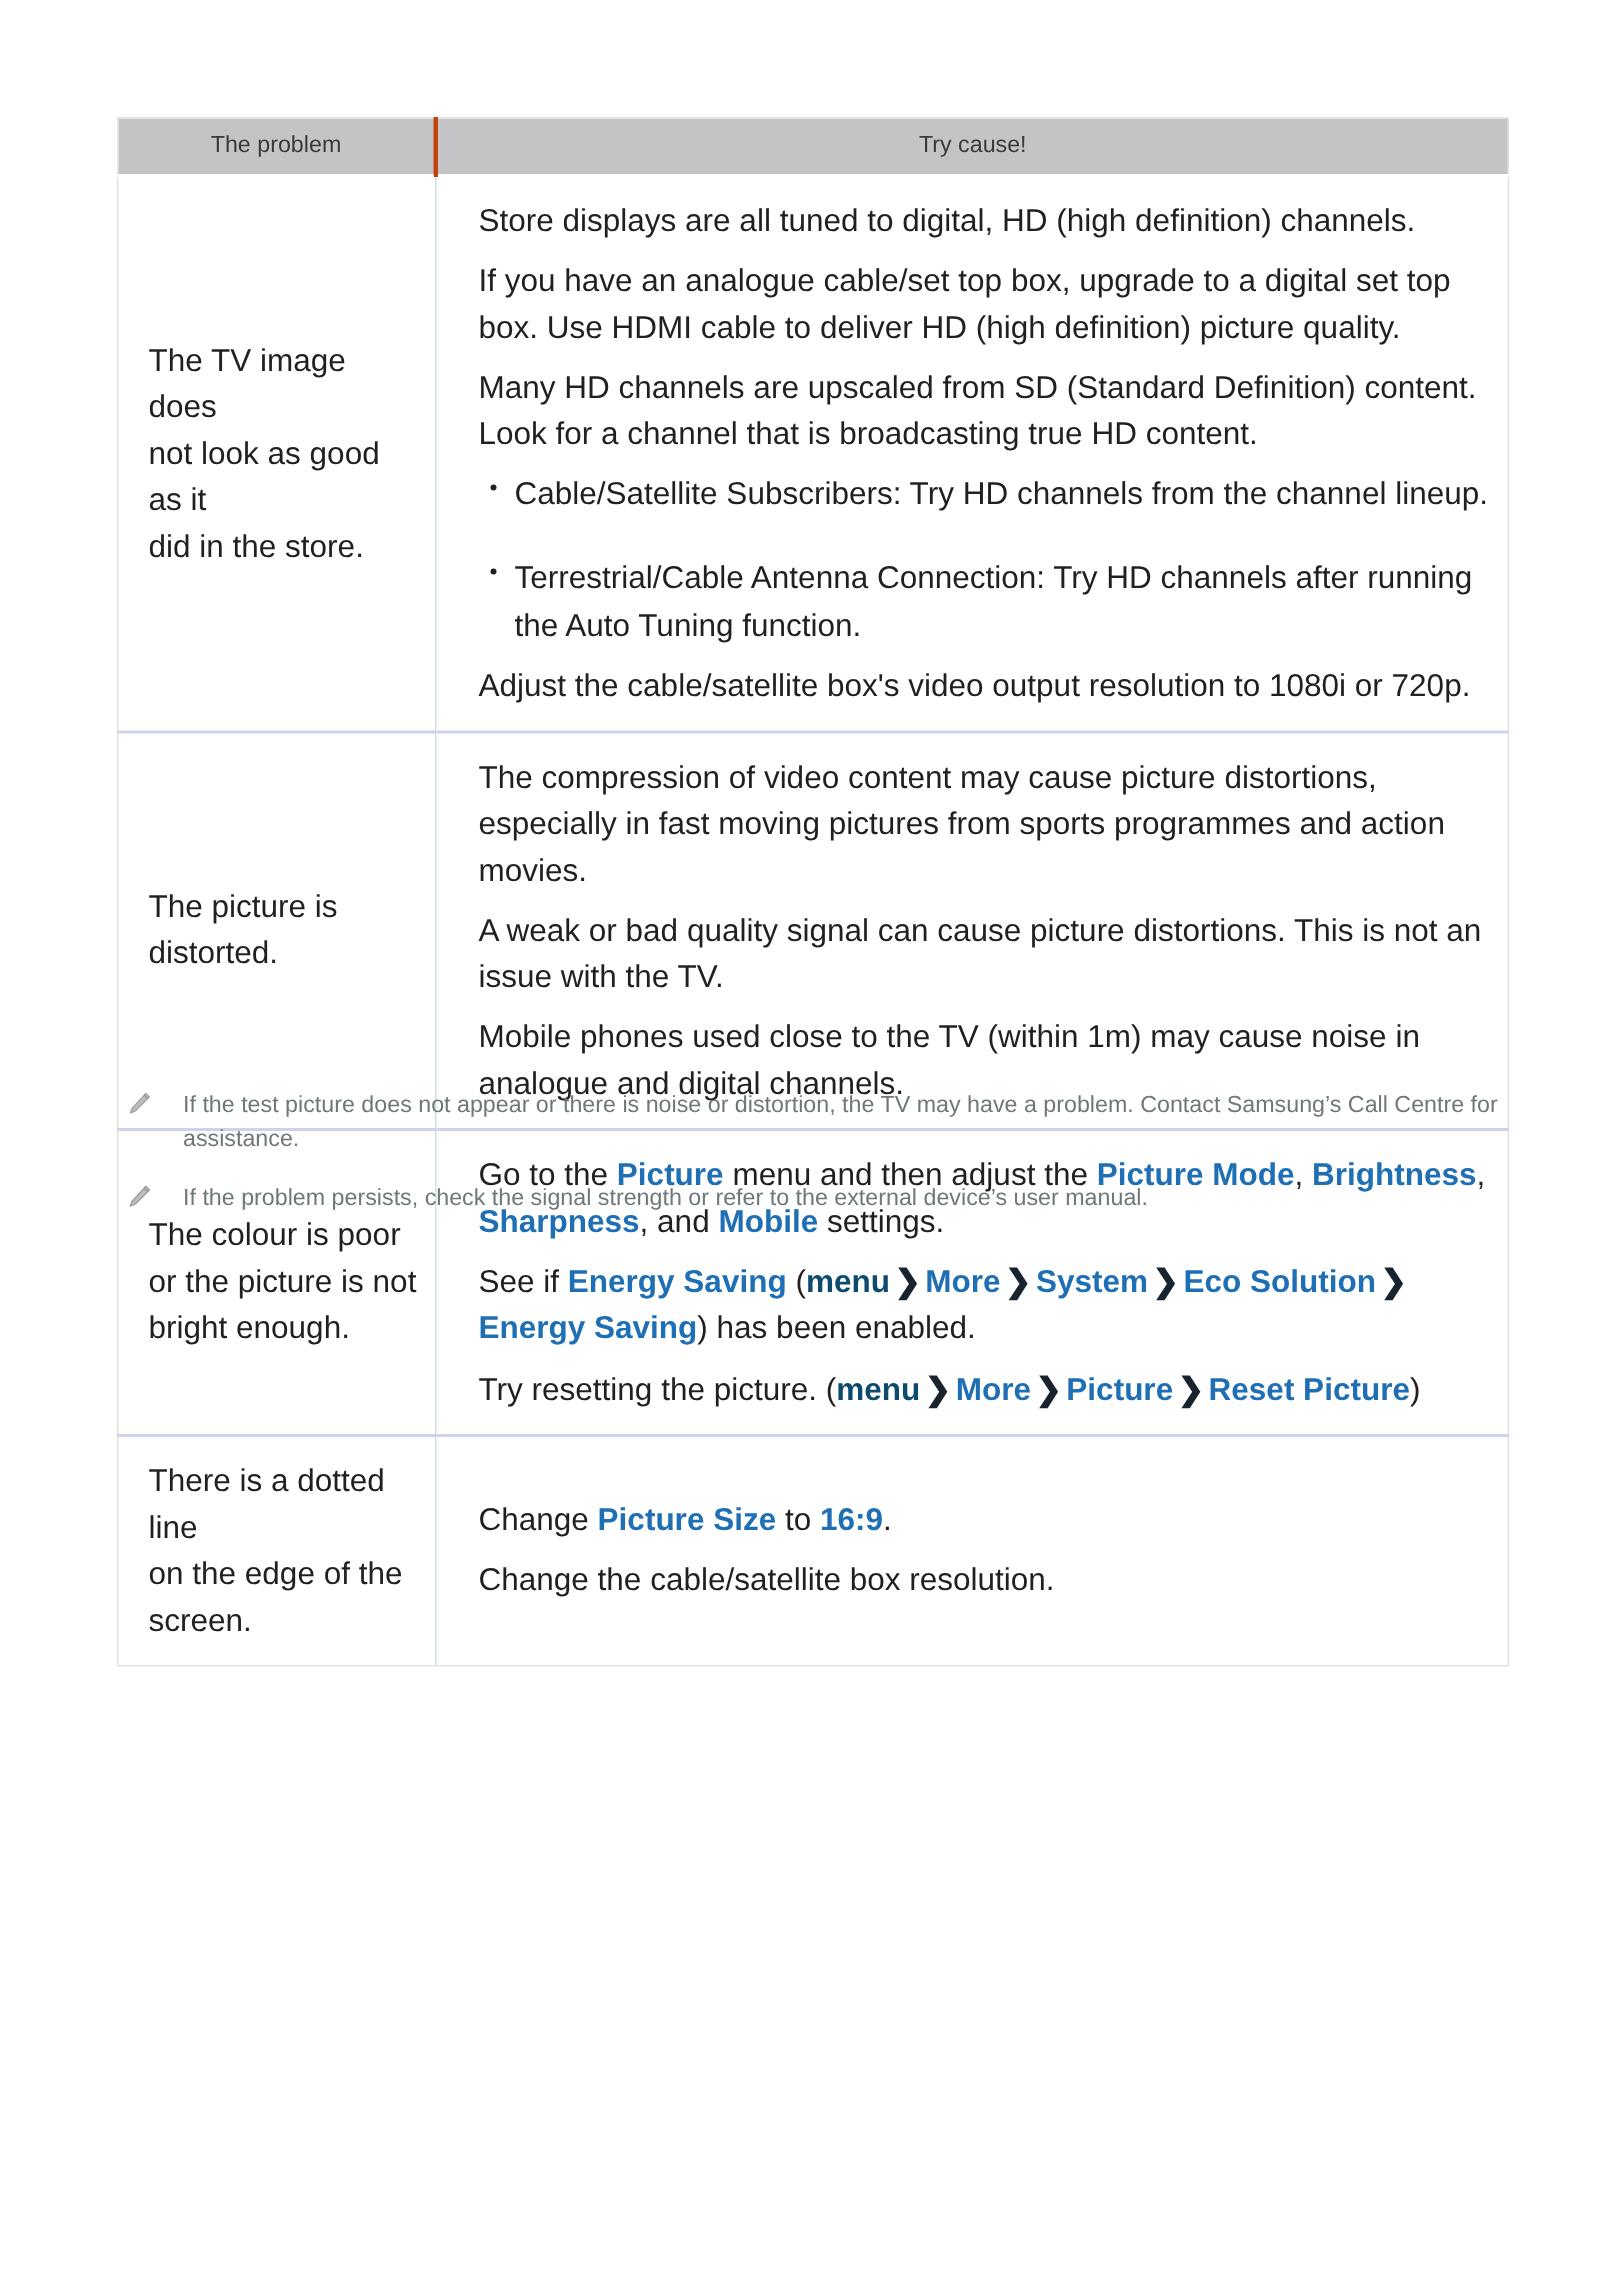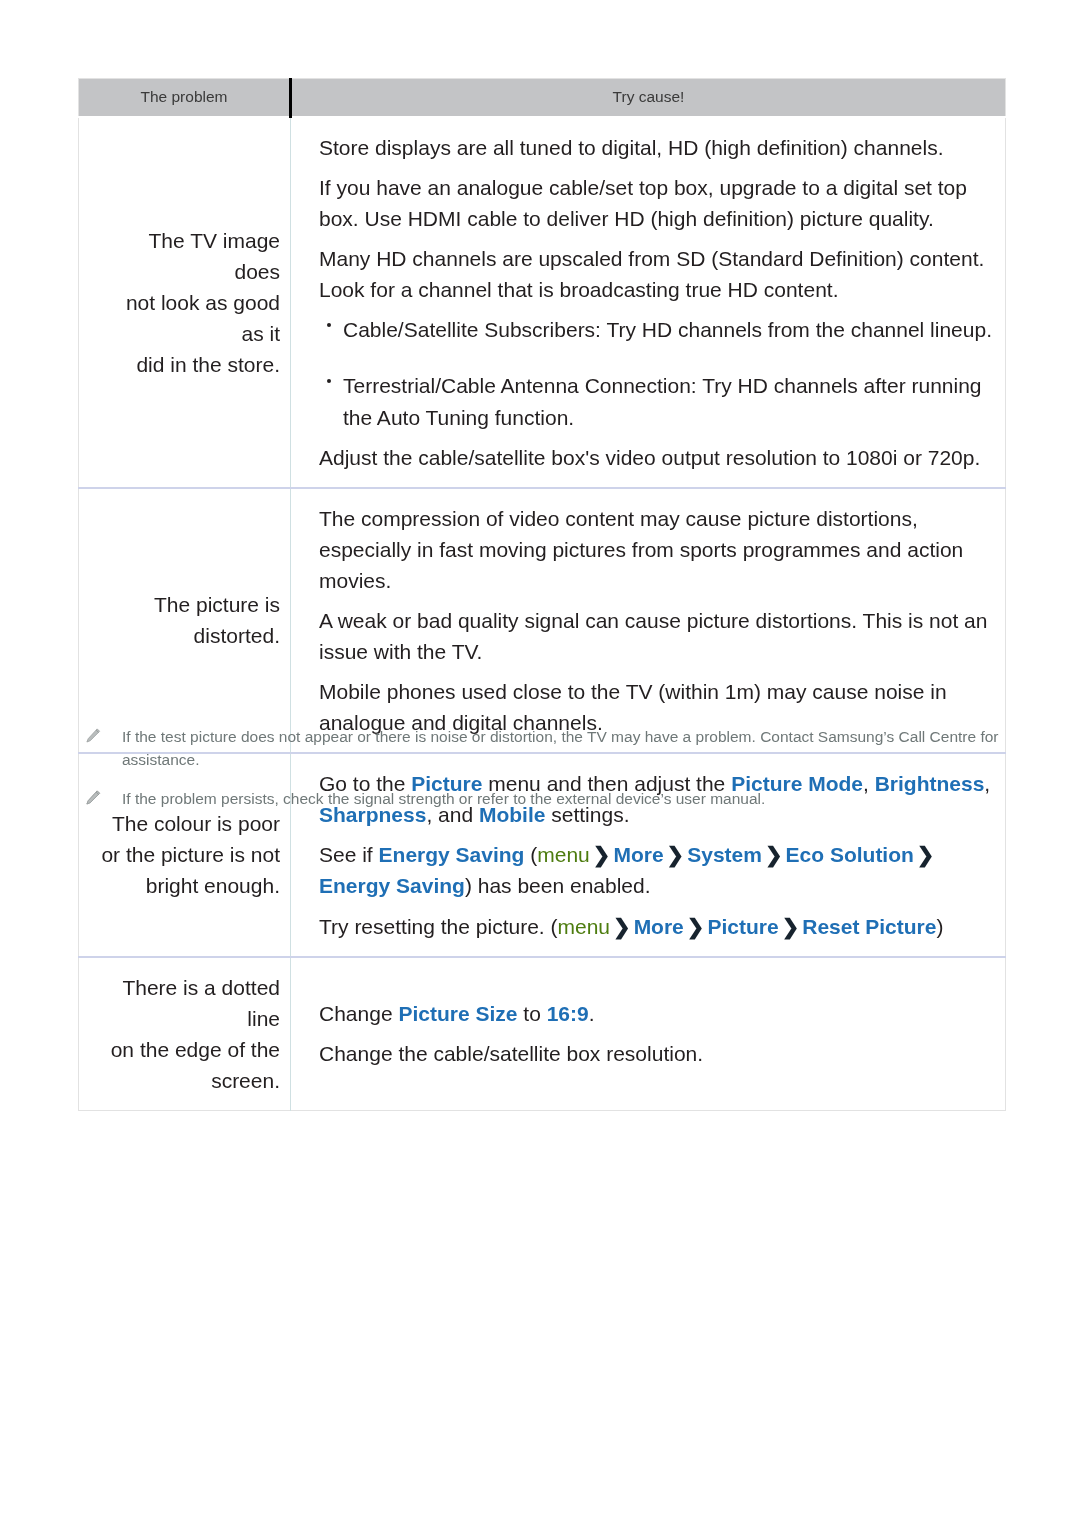--- a/index.html
+++ b/index.html
@@ -41,36 +41,36 @@
   thead th {
     background: #c3c4c6;
     color: #3a3a3a;
     font-weight: normal;
     font-size: 15.5px;
     text-align: center;
     padding: 9px 6px 10px 6px;
     border: none;
     vertical-align: middle;
   }
-  thead th.th-prob { border-right: 3px solid #000000; }
+  thead th.th-prob { border-right: 3px solid #c2410c; }
 
   tbody td {
     border-top: 2px solid #ced3ea;
     vertical-align: middle;
     font-size: 21px;
     line-height: 1.48;
   }
   tbody tr:first-child td { border-top: 2px solid #ffffff; }
 
   td.prob {
     padding: 14px 10px 14px 20px;
     border-right: 1px solid #cfe0e2;
     color: #231f20;
   }
-  td.prob .pl { display: block; text-align: right; }
+  td.prob .pl { display: block; }
 
   td.try {
     padding: 14px 12px 14px 28px;
     color: #231f20;
   }
   td.try p {
     margin: 0 0 9px 0;
   }
   td.try p:last-child { margin-bottom: 0; }
 
@@ -91,21 +91,21 @@
     left: 8px;
     top: 9px;
     width: 4px;
     height: 4px;
     border-radius: 50%;
     background: #231f20;
   }
 
   
   .mnu    { color: #1f6fb5; font-weight: bold; }
-  .mnu-lc { color: #4d7c0f; font-weight: normal; }
+  .mnu-lc { color: #0c4a6e; font-weight: bold; }
   .chev   { color: #17232e; font-weight: bold; padding: 0 3px; }
 
   
   .notes {
     position: absolute;
     left: 78px;
     top: 726px;
     width: 930px;
   }
   .note {

